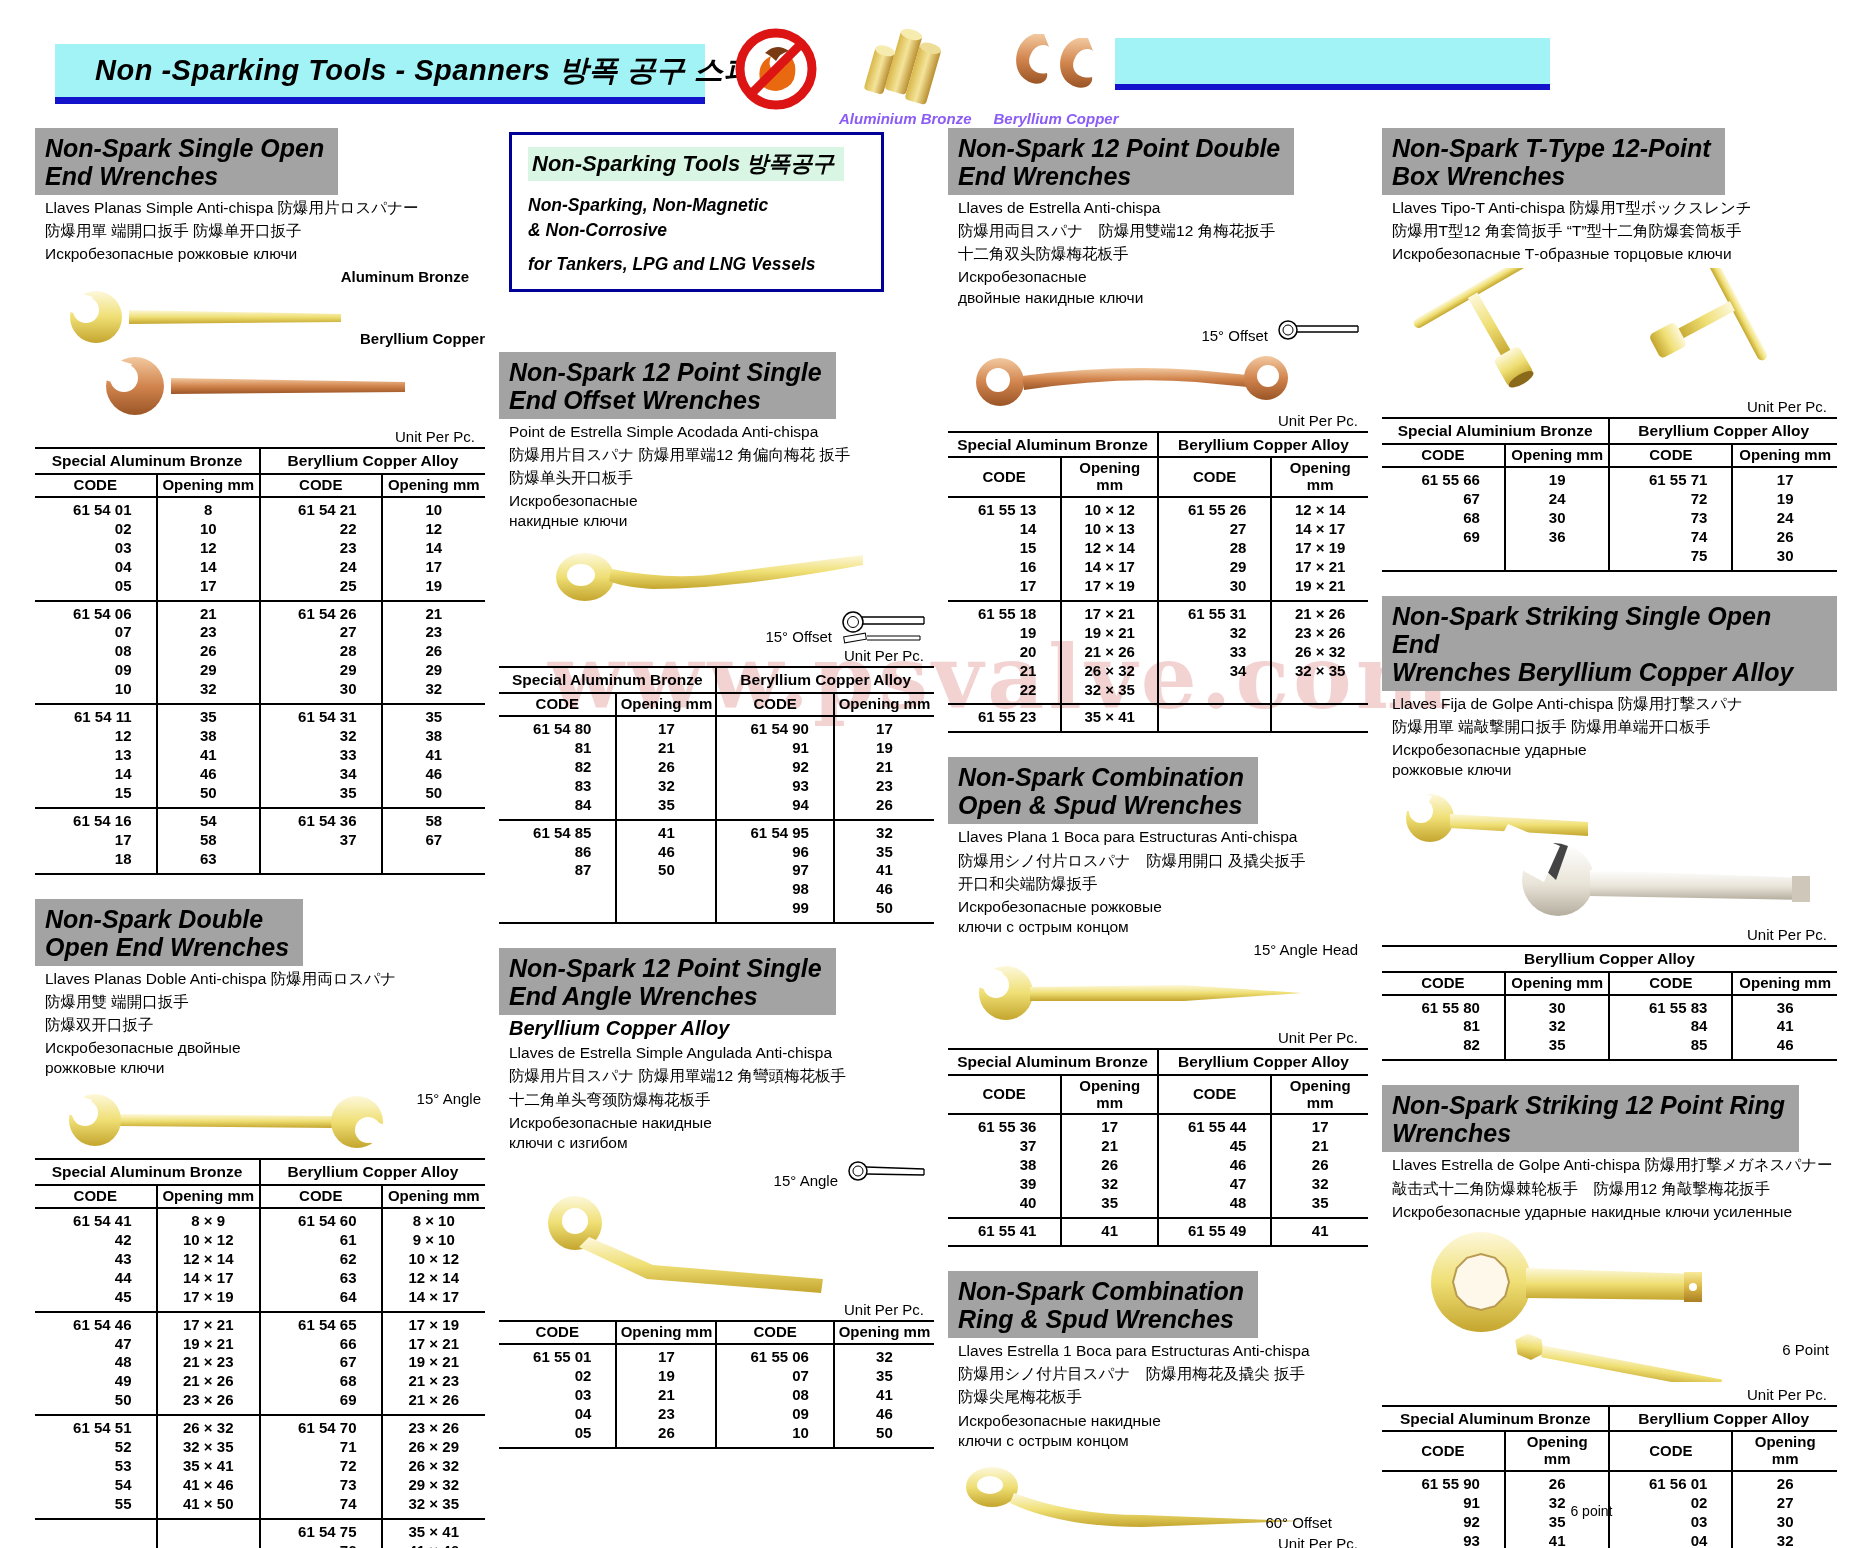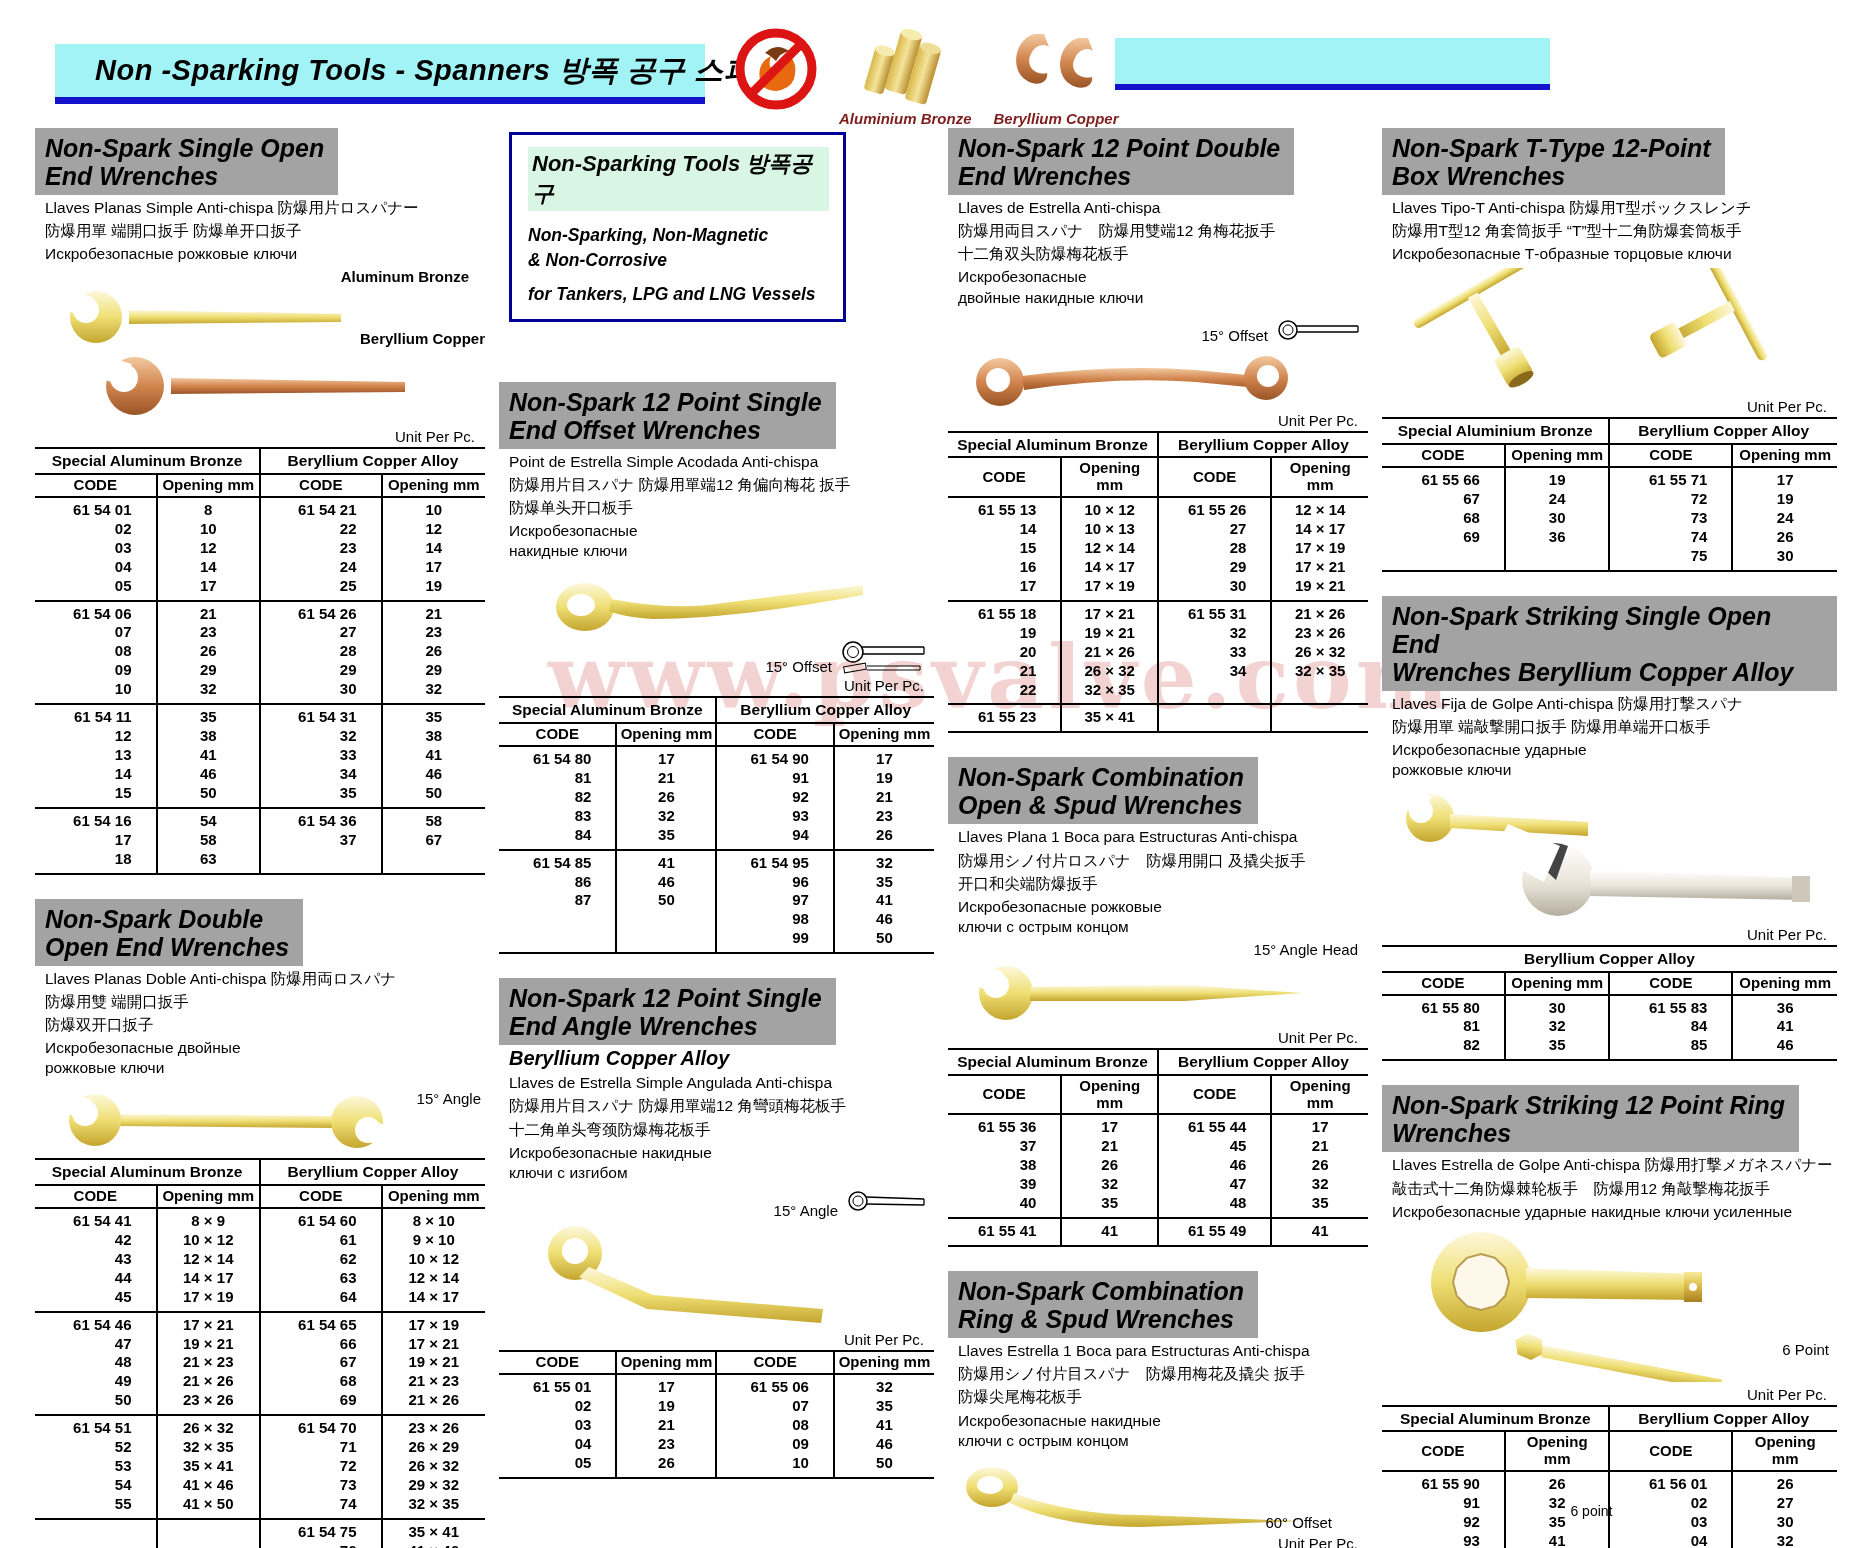--- a/index.html
+++ b/index.html
@@ -10,38 +10,38 @@
 
   
   .header { position:absolute; top:28px; left:0; right:0; height:100px; }
   .title-band { position:absolute; left:55px; top:16px; width:650px; height:60px;
     background:#a2f3f5; border-bottom:7px solid #1313cc; display:flex; align-items:center; padding-left:40px; }
   .title-band h1 { font-size:29px; font-style:italic; font-weight:bold; letter-spacing:.5px; white-space:nowrap; }
   .right-band { position:absolute; left:1115px; width:435px; top:10px; height:52px;
     background:#a2f3f5; border-bottom:6px solid #1313cc; }
   .header-figs { position:absolute; left:735px; top:0; display:flex; gap:22px; align-items:flex-start; }
   .hfig { display:flex; flex-direction:column; align-items:center; }
-  .fig-caption { color:#7f1d1d; font-weight:bold; font-style:italic; font-size:15px; margin-top:2px; white-space:nowrap; }
+  .fig-caption { color:#8b5cf6; font-weight:bold; font-style:italic; font-size:15px; margin-top:2px; white-space:nowrap; }
 
   
   .columns { position:absolute; top:128px; left:35px; display:grid;
     grid-template-columns:450px 435px 420px 455px; column-gap:14px; }
   .sec { margin-bottom:24px; }
   .sec-title { display:inline-block; background:#a3a3a3; font-style:italic; font-weight:bold;
     font-size:25px; line-height:1.12; padding:6px 14px 5px 10px; white-space:pre-line; }
   .alloy-line { font-style:italic; font-weight:bold; font-size:20px; margin:2px 0 2px 10px; }
   .sub { font-size:15.5px; line-height:1.3; margin:3px 0 2px 10px; white-space:pre-line; }
   .unit { text-align:right; font-size:15px; margin:2px 10px 1px 0; }
   .fig-area { position:relative; margin:4px 0 2px 0; }
   .fig-label { position:absolute; font-weight:bold; font-size:15px; white-space:nowrap; }
   .angle-label { font-size:15px; white-space:nowrap; }
   .label-row { display:flex; justify-content:flex-end; align-items:flex-end; gap:8px; margin:10px 8px 0 0; }
 
   
-  .info-box { border:3px solid #000099; padding:12px 14px 14px 16px; margin:4px 0 60px 10px; width:337px; }
+  .info-box { border:3px solid #000099; padding:12px 14px 14px 16px; margin:4px 0 60px 10px; width:375px; }
   .ib-title { display:inline-block; background:#d8f6e3; font-style:italic; font-weight:bold; font-size:22px; padding:2px 10px 2px 4px; margin-bottom:12px; }
   .ib-line { font-style:italic; font-weight:bold; font-size:17.5px; line-height:1.45; }
   .ib-line3 { font-style:italic; font-weight:bold; font-size:17.5px; margin-top:10px; }
 
   
   table.spec { border-collapse:collapse; width:100%; table-layout:fixed;
     border-top:2px solid #000; border-bottom:2px solid #000; margin-top:2px; }
   .spec th, .spec td { font-size:15px; line-height:1.13; padding:1px 4px; text-align:center; white-space:pre-line; }
   .spec tr.mat th { font-weight:bold; border-bottom:2px solid #000; padding:3px 2px; font-size:15.5px; }
   .spec tr.subh th { font-weight:bold; border-bottom:2px solid #000; padding:2px; }

